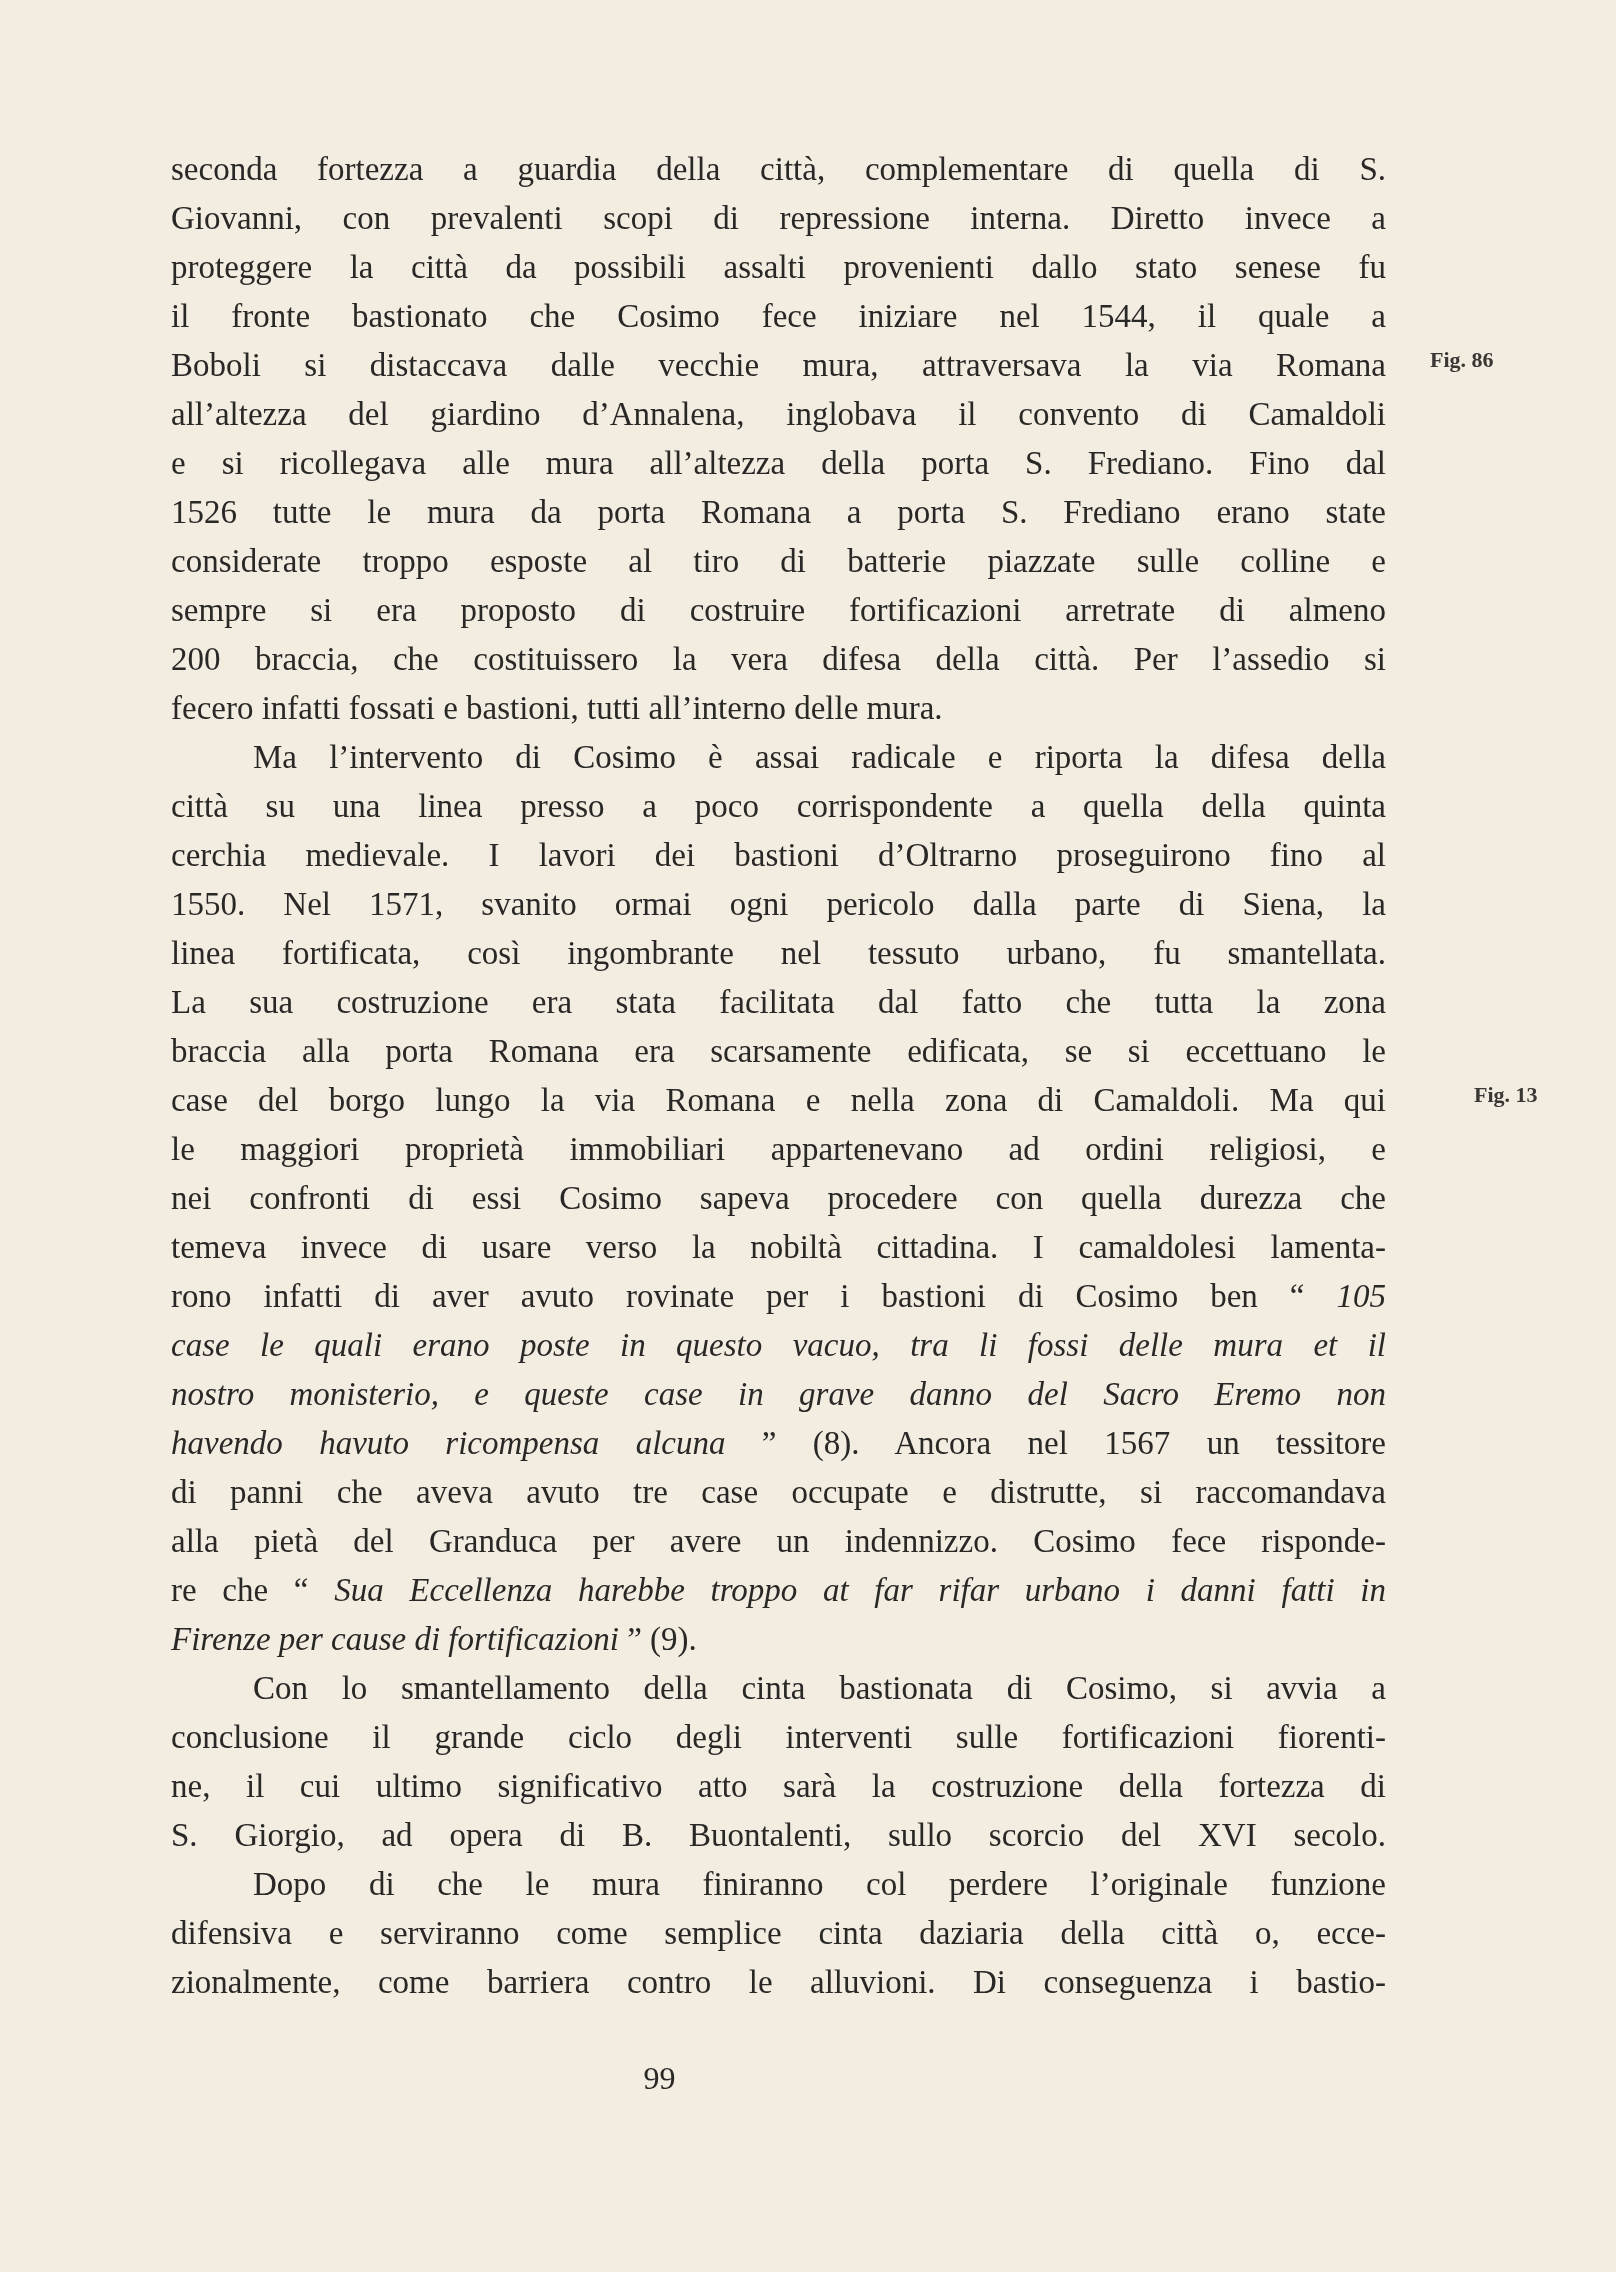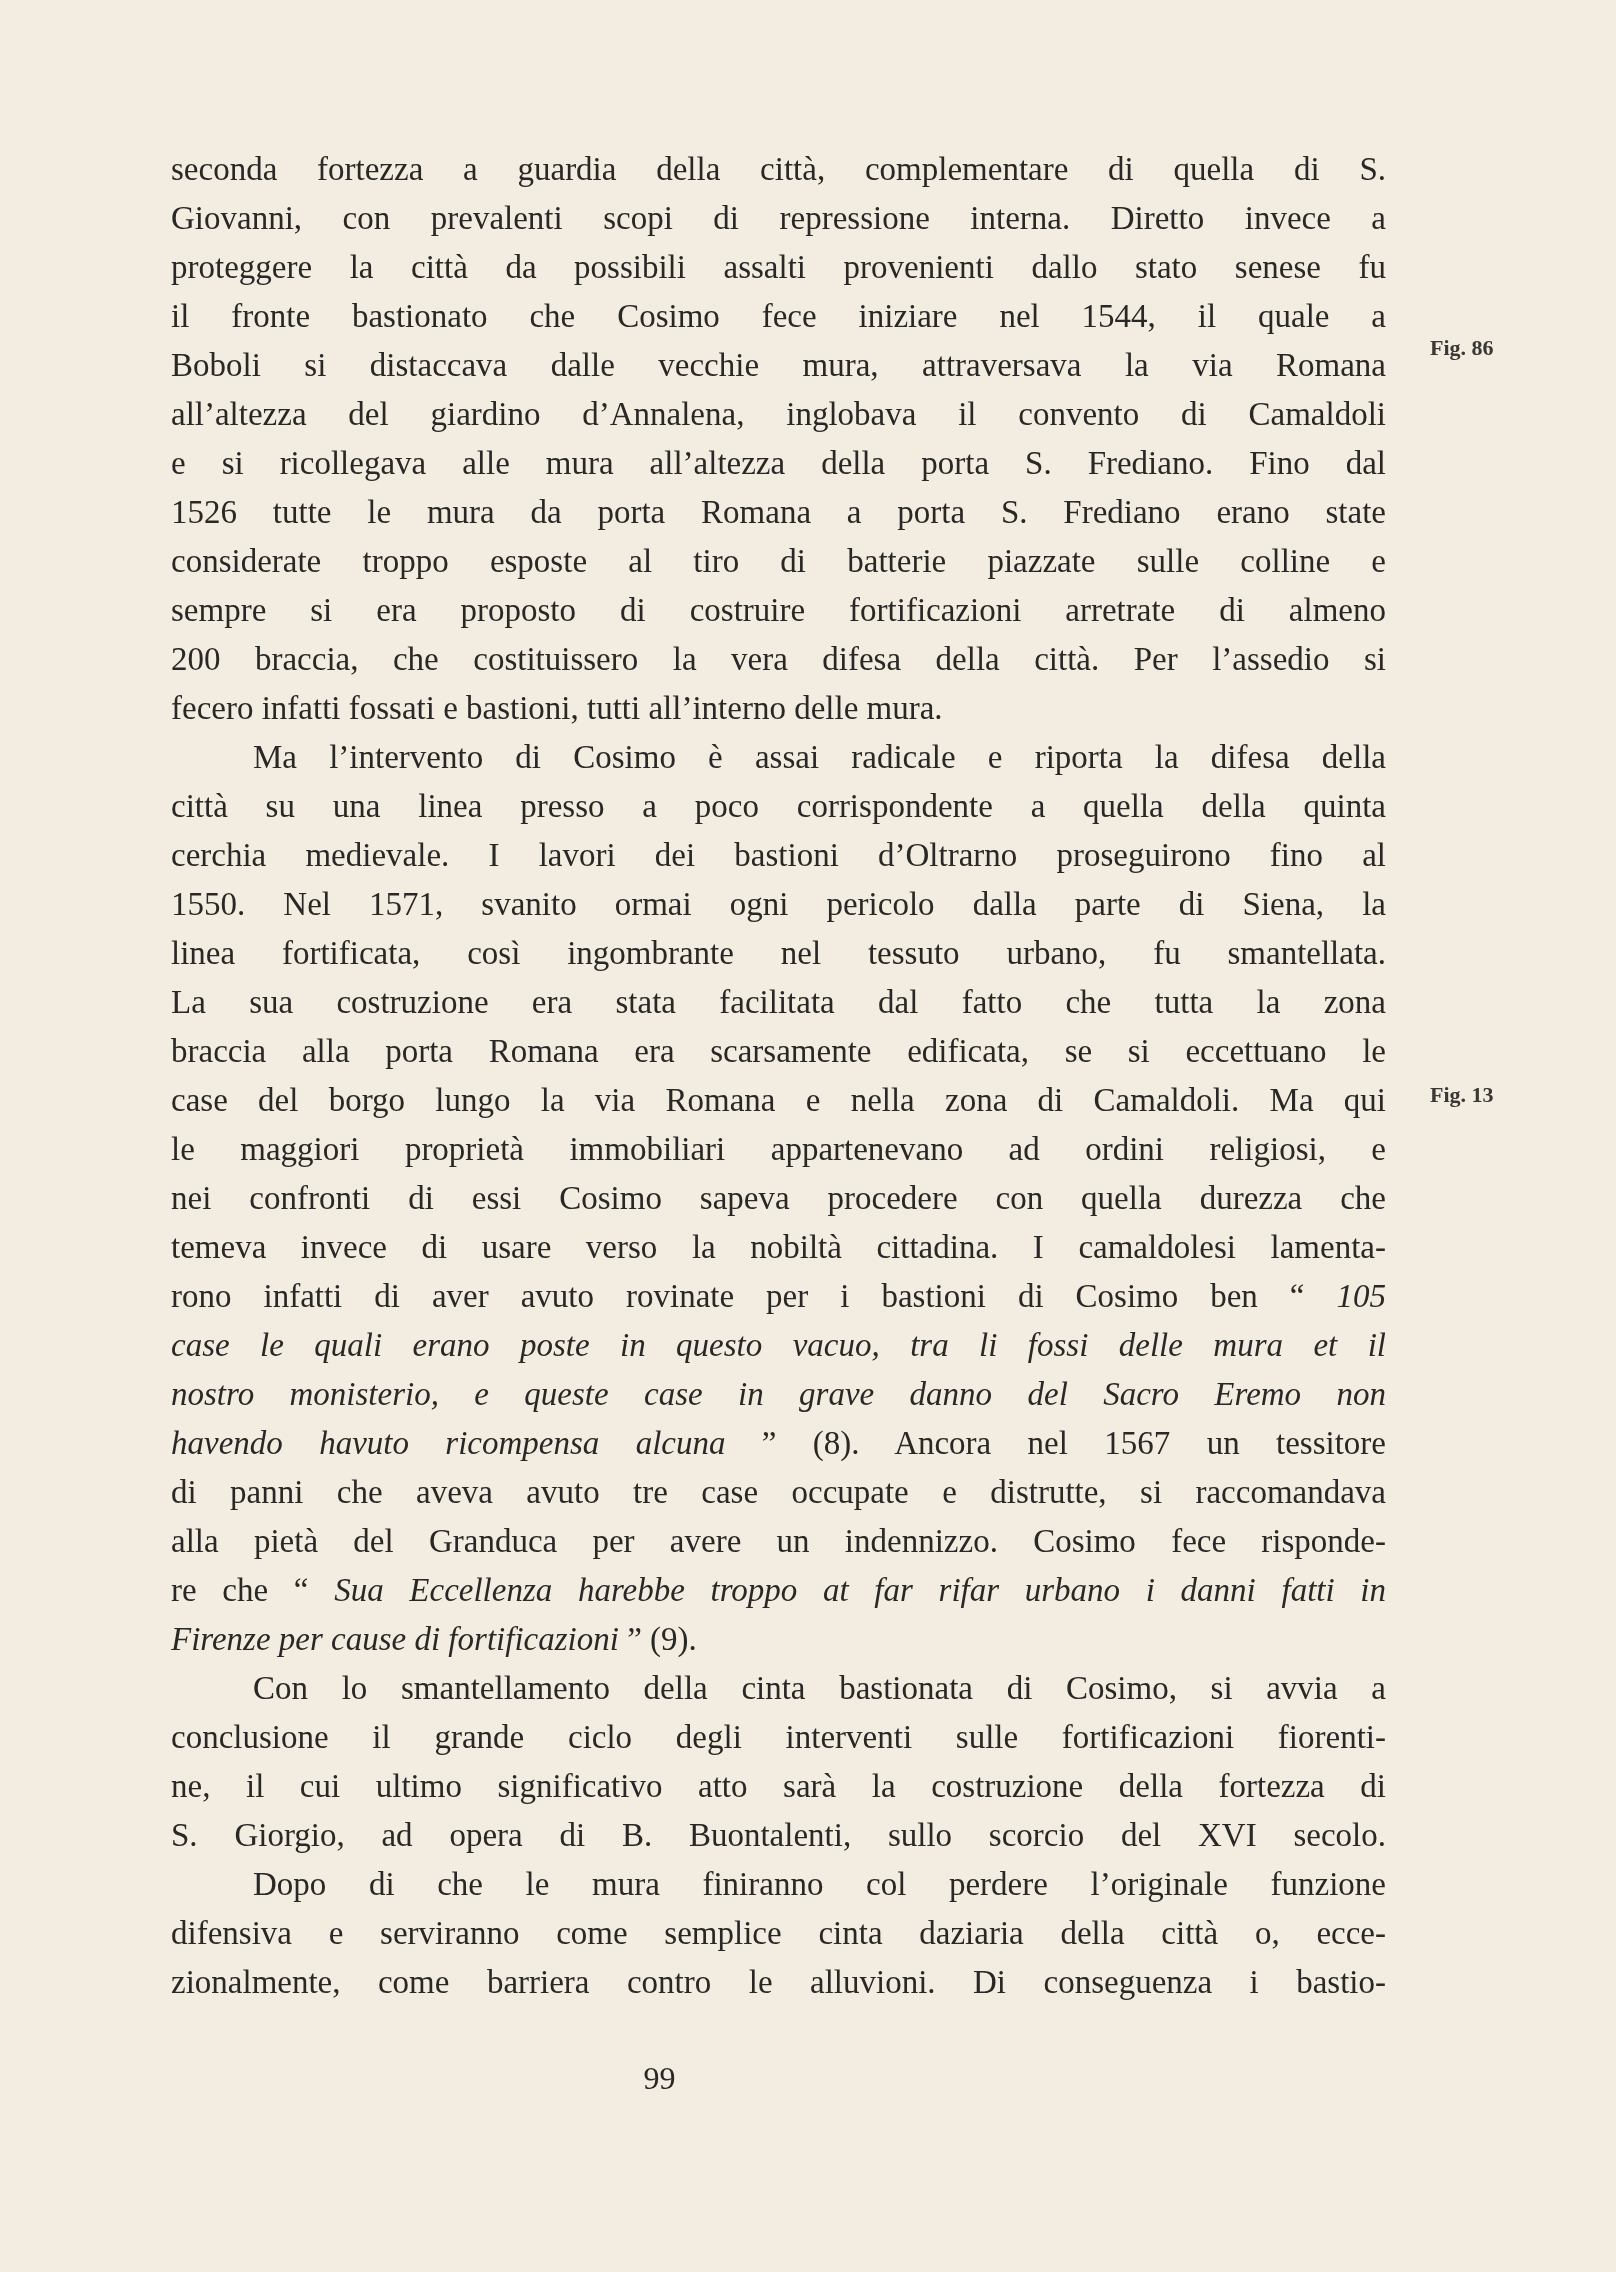--- a/index.html
+++ b/index.html
@@ -84,17 +84,17 @@
     <div class="line last"><span class="it">Firenze per cause di fortificazioni</span><span> ” (9).</span></div>
     <div class="line indent"><span>Con lo smantellamento della cinta bastionata di Cosimo, si avvia a</span></div>
     <div class="line"><span>conclusione il grande ciclo degli interventi sulle fortificazioni fiorenti-</span></div>
     <div class="line"><span>ne, il cui ultimo significativo atto sarà la costruzione della fortezza di</span></div>
     <div class="line"><span>S. Giorgio, ad opera di B. Buontalenti, sullo scorcio del XVI secolo.</span></div>
     <div class="line indent"><span>Dopo di che le mura finiranno col perdere l’originale funzione</span></div>
     <div class="line"><span>difensiva e serviranno come semplice cinta daziaria della città o, ecce-</span></div>
     <div class="line"><span>zionalmente, come barriera contro le alluvioni. Di conseguenza i bastio-</span></div>
   </div>
 
-<div class="fig" style="top:335px;text-align:center;">Fig. 86</div>
-<div class="fig" style="top:1082px;">Fig. 13</div>
+<div class="fig" style="top:347px;text-align:center;">Fig. 86</div>
+<div class="fig" style="top:1082px;margin-left:44px;">Fig. 13</div>
 
 <div class="pagenum">99</div>
 
 
 </body></html>

